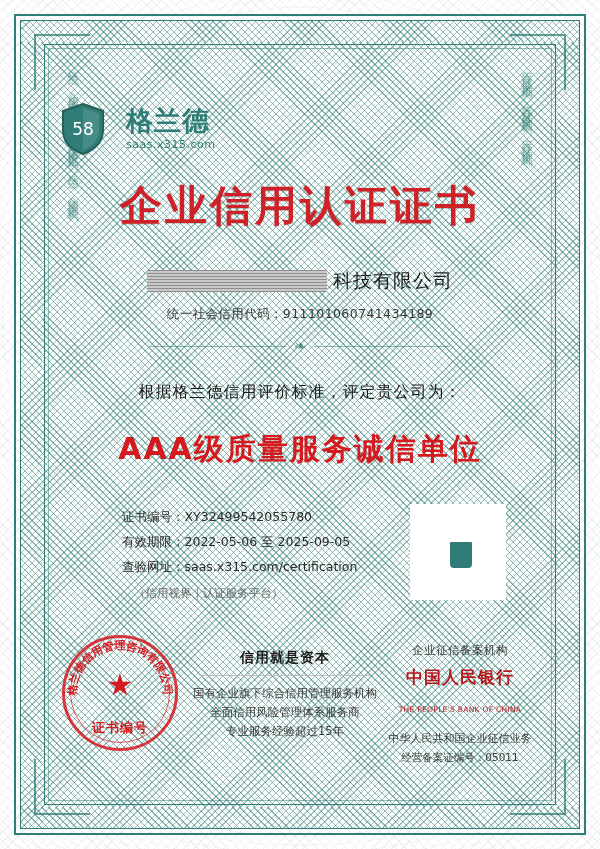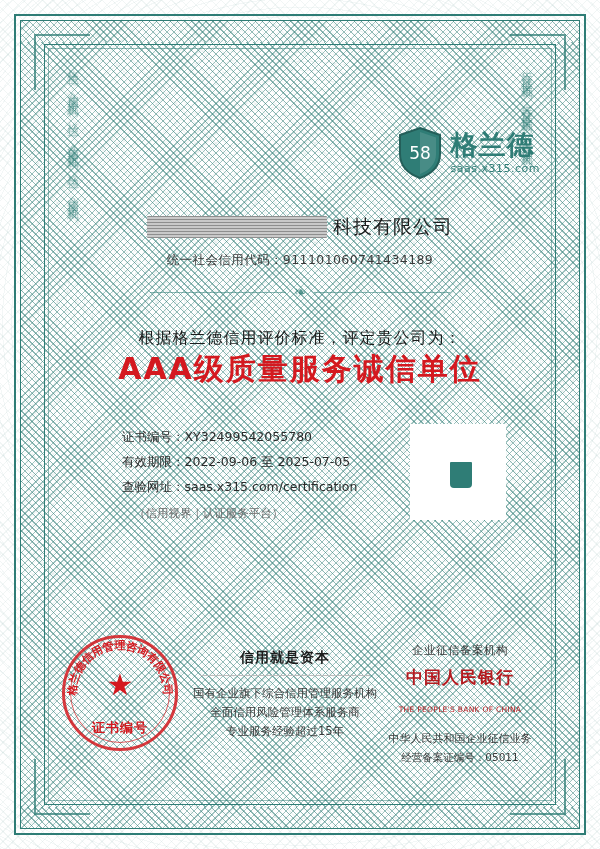--- a/index.html
+++ b/index.html
@@ -104,25 +104,25 @@
   .wm-right { right: 56px; }
 
   
   .content {
     position: absolute;
     left: 60px; top: 60px;
     width: 480px; height: 729px;
   }
 
   .logo-row {
-    margin-top: 66px;
+    margin-top: 42px;
     display: flex;
     align-items: center;
-    justify-content: flex-end;
-    gap: 8px;
+    justify-content: flex-start;
+    gap: 20px;
   }
   .shield {
     width: 46px; height: 54px;
     position: relative;
   }
   .brand-text { text-align: left; }
   .brand-name {
     font-size: 27px;
     font-weight: bold;
     color: #2f7d76;
@@ -191,20 +191,21 @@
 
   .statement {
     margin-top: 28px;
     text-align: center;
     font-size: 16px;
     color: #1c1c1c;
     letter-spacing: 1px;
   }
 
   .award {
+    margin-top: 26px;
     text-align: center;
     font-size: 30px;
     font-weight: bold;
     color: #d4191f;
     letter-spacing: 2px;
   }
 
   
   .details-row {
     margin-top: 34px;
@@ -398,20 +399,21 @@
           <path d="M23 6 L39 11.5 V28 C39 38.5 31.5 44.6 23 48 V6 Z" fill="#ffffff" opacity="0.12"></path>
           <text x="23" y="33" text-anchor="middle" font-size="17" fill="#ffffff" font-family="DejaVu Sans, sans-serif">58</text>
         </svg>
       </span>
       <span class="brand-text">
         <span class="brand-name">格兰德</span>
         <div class="brand-url">saas.x315.com</div>
       </span>
     </div>
 
+    <div class="main-title">企业信用认证证书</div>
 
     <div class="company-row">
       <span class="redacted"></span>
       <span class="company-suffix">科技有限公司</span>
     </div>
 
     <div class="uscc">统一社会信用代码：911101060741434189</div>
 
     <div class="divider">
       <span class="line"></span>
@@ -422,21 +424,21 @@
     <div class="statement">根据格兰德信用评价标准，评定贵公司为：</div>
 
     <div class="award">AAA级质量服务诚信单位</div>
 
     <div class="details-row">
       <div class="details">
         <div>
           <span class="k">证书编号：</span><span class="v">XY32499542055780</span>
         </div>
         <div>
-          <span class="k">有效期限：</span><span class="v">2022-09-06 至 2025-07-05</span>
+          <span class="k">有效期限：</span><span class="v">2022-05-06 至 2025-09-05</span>
         </div>
         <div>
           <span class="k">查验网址：</span><span class="v">saas.x315.com/certification</span>
         </div>
         <div class="sub">（信用视界｜认证服务平台）</div>
       </div>
 
       <div class="qr-wrap">
         <div class="qr"></div>
       </div>

